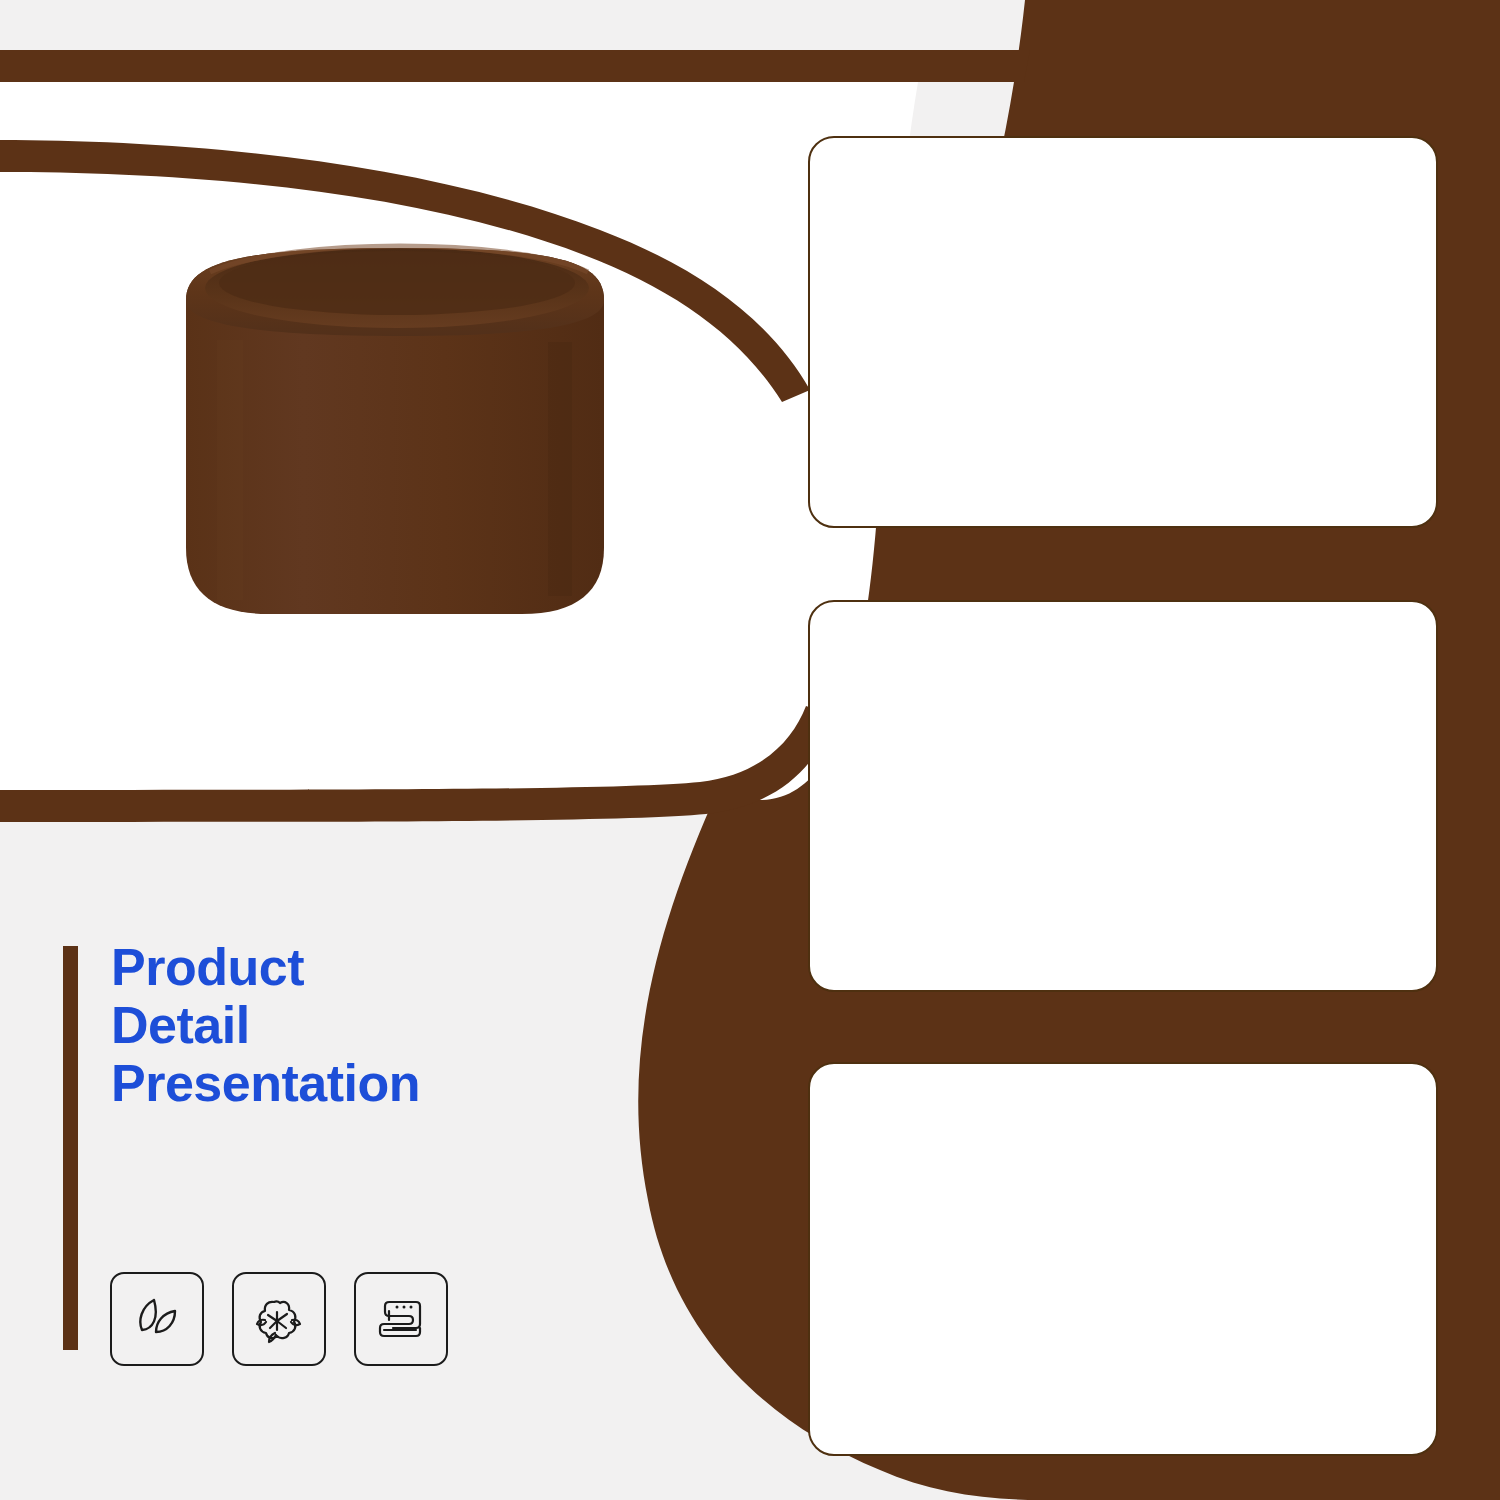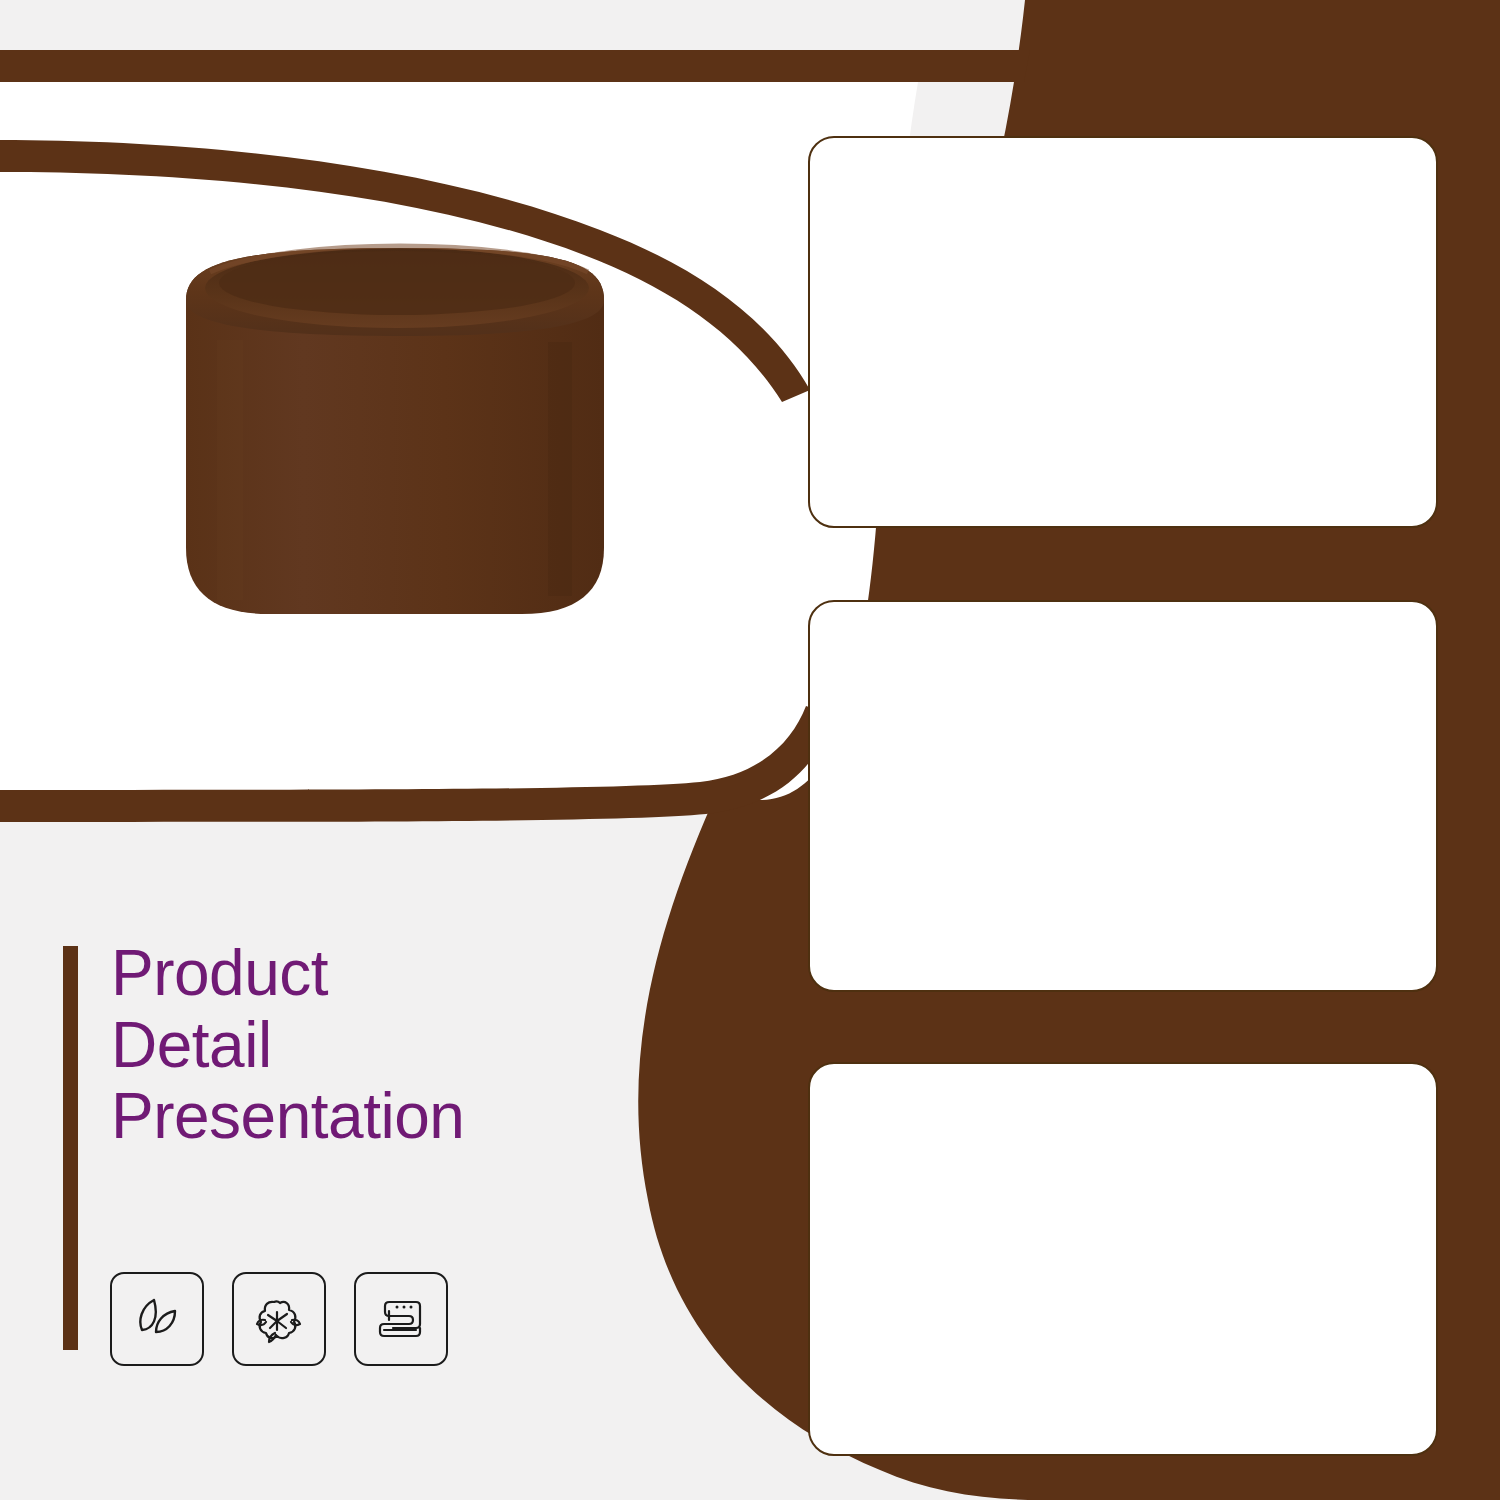--- a/index.html
+++ b/index.html
@@ -43,23 +43,23 @@
     top: 8px;
     width: 15px;
     height: 404px;
     background: #5c3216;
   }
   .headline {
     position: absolute;
     left: 48px;
     top: 0px;
     width: 600px;
-    color: #701a75;
-    font-size: 64px;
-    font-weight: normal;
+    color: #1d4ed8;
+    font-size: 52px;
+    font-weight: bold;
     line-height: 1.12;
     letter-spacing: -0.5px;
     white-space: pre-line;
   }
 
   
   .icon-row {
     position: absolute;
     left: 110px;
     top: 1272px;

